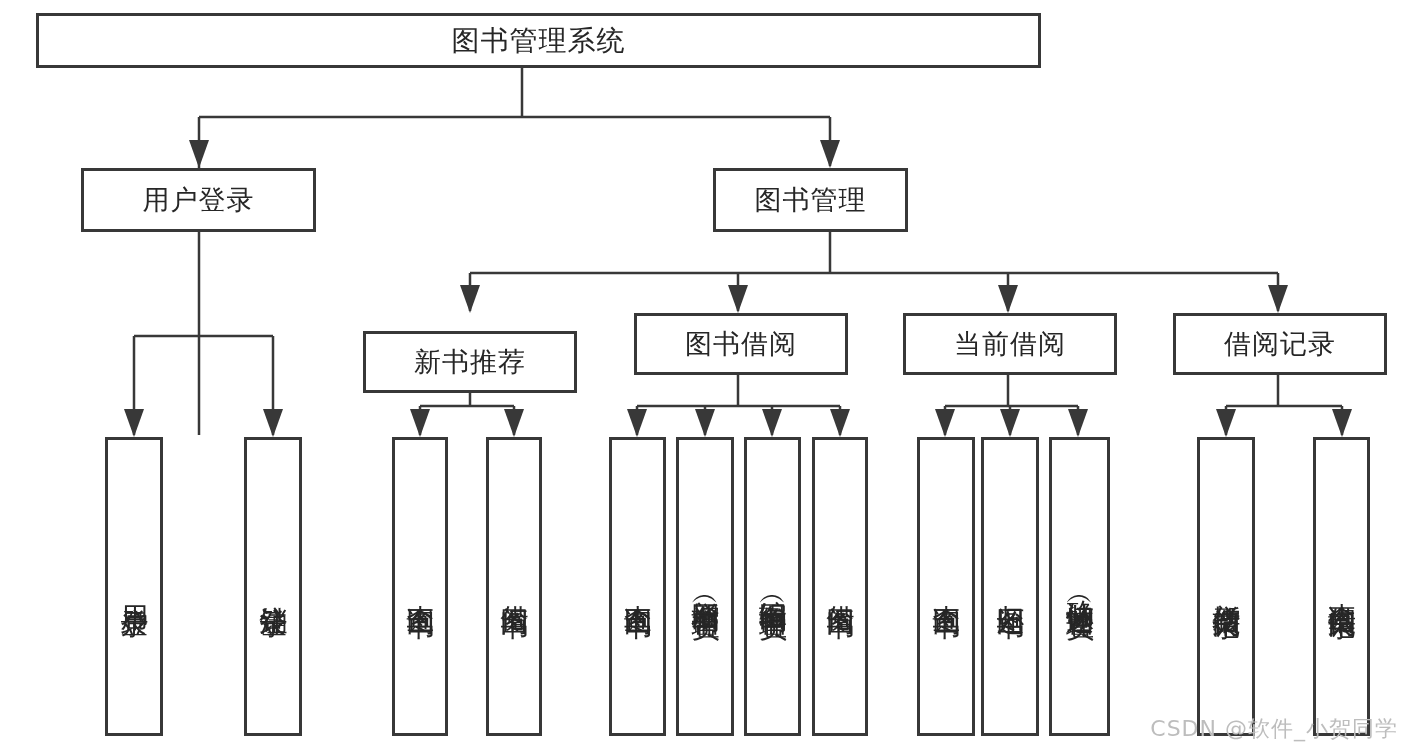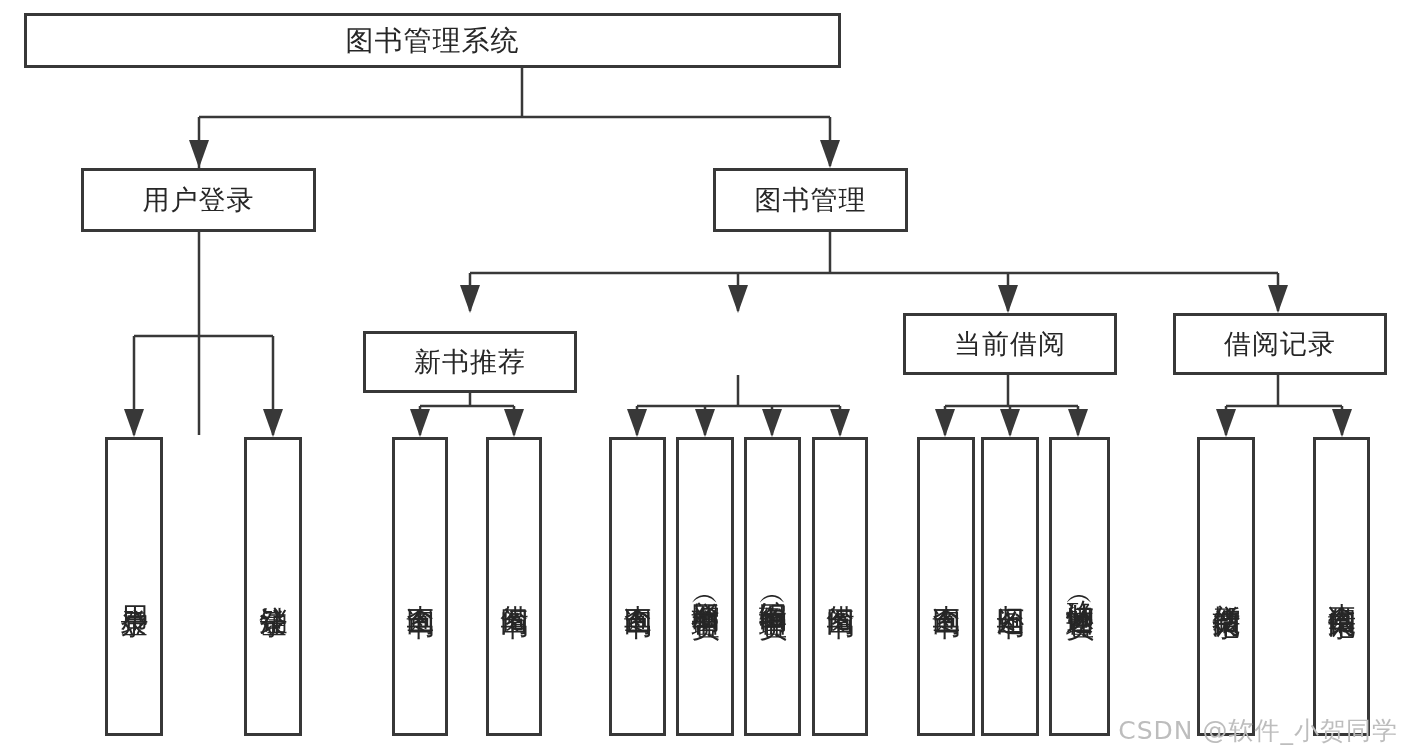--- a/index.html
+++ b/index.html
@@ -46,21 +46,21 @@
     text-orientation: mixed;
     font-size: 28px;
     line-height: 1;
     letter-spacing: 2px;
     white-space: nowrap;
   }
   .watermark {
     position: absolute;
     right: 7px;
     top: 714px;
-    font-size: 25px;
+    font-size: 22px;
     letter-spacing: 1px;
     color: var(--wm, #bdbdbd);
     white-space: nowrap;
     z-index: 5;
   }
 </style>
 </head>
 <body>
 
 <div class="canvas">
@@ -90,33 +90,36 @@
       <polygon points="762,409 782,409 772,437"></polygon>
       <polygon points="830,409 850,409 840,437"></polygon>
       <polygon points="935,409 955,409 945,437"></polygon>
       <polygon points="1000,409 1020,409 1010,437"></polygon>
       <polygon points="1068,409 1088,409 1078,437"></polygon>
       <polygon points="1216,409 1236,409 1226,437"></polygon>
       <polygon points="1332,409 1352,409 1342,437"></polygon>
     </g>
   </svg>
 
-  <div class="node h root" style="left:24px;top:13px;width:817px;height:55px">
+  <div class="node h root" style="left:36px;top:13px;width:1005px;height:55px">
     <span class="label">图书管理系统</span>
   </div>
 
   <div class="node h" style="left:81px;top:168px;width:235px;height:64px">
     <span class="label">用户登录</span>
   </div>
   <div class="node h" style="left:713px;top:168px;width:195px;height:64px">
     <span class="label">图书管理</span>
   </div>
 
   <div class="node h" style="left:363px;top:331px;width:214px;height:62px">
     <span class="label">新书推荐</span>
+  </div>
+  <div class="node h" style="left:634px;top:313px;width:214px;height:62px">
+    <span class="label">图书借阅</span>
   </div>
   <div class="node h" style="left:903px;top:313px;width:214px;height:62px">
     <span class="label">当前借阅</span>
   </div>
   <div class="node h" style="left:1173px;top:313px;width:214px;height:62px">
     <span class="label">借阅记录</span>
   </div>
 
   <div class="node v" style="left:105px;top:437px;width:58px;height:299px">
     <span class="label">用户登录</span>

